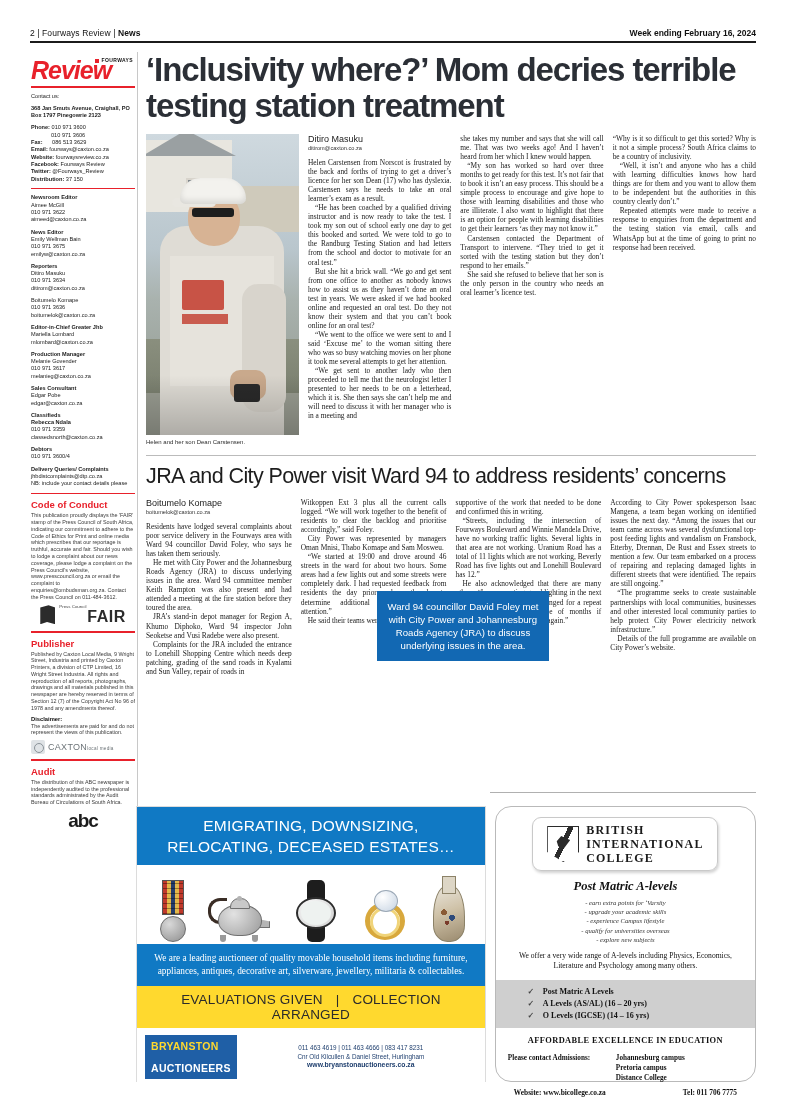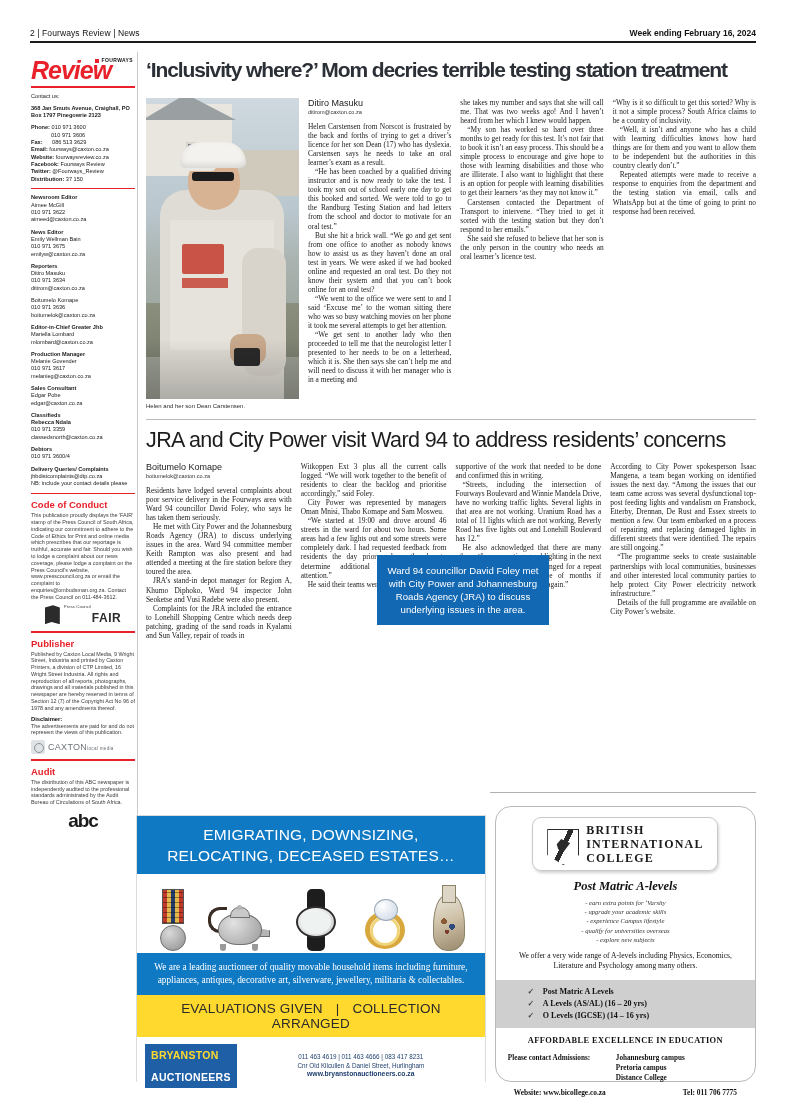--- a/index.html
+++ b/index.html
@@ -3,21 +3,21 @@
 <meta charset="utf-8">
 <style>
   html,body{margin:0;padding:0;background:#fff;}
   body{width:786px;height:1113px;font-family:"Liberation Serif",serif;color:#111;overflow:hidden;}
   .page{position:relative;width:786px;height:1113px;background:#fff;}
 
   
   .folio{position:absolute;left:30px;top:28px;width:726px;display:flex;justify-content:space-between;
          align-items:flex-end;font-family:"Liberation Sans",sans-serif;font-size:8.5px;}
   .folio .l{letter-spacing:.1px;}
-  .folio .l b{font-weight:normal;}
+  .folio .l b{font-weight:bold;}
   .folio .r{font-weight:bold;font-size:8.5px;}
   .folio-rule{position:absolute;left:30px;top:41px;width:726px;height:1.6px;background:#1b1b1b;}
 
   
   .rail{position:absolute;left:31px;top:52px;width:104px;}
   .rail-sep{position:absolute;left:137px;top:52px;width:1px;height:940px;background:#c8c8c8;}
   .mast{position:relative;margin-bottom:3px;}
   .mast .kicker{font-family:"Liberation Sans",sans-serif;font-size:5px;font-weight:bold;letter-spacing:.4px;
         color:#111;position:absolute;right:2px;top:0px;}
   .mast .kicker .sq{display:inline-block;width:4px;height:4px;background:#e8212b;margin-right:2px;vertical-align:middle;}
@@ -27,33 +27,33 @@
   .rail p,.rail div.t{font-family:"Liberation Sans",sans-serif;font-size:5.6px;line-height:7.3px;margin:0 0 5px 0;color:#1b1b1b;}
   .rail b{font-weight:bold;}
   .rail .hdr{font-family:"Liberation Sans",sans-serif;font-size:5.8px;font-weight:bold;margin:0 0 1px 0;}
   .rail .redhead{font-family:"Liberation Sans",sans-serif;font-size:9.5px;font-weight:bold;color:#e8212b;margin:1px 0 2px 0;}
   .rail .body-sm{font-family:"Liberation Sans",sans-serif;font-size:5.4px;line-height:6.8px;color:#3a3a3a;margin:0 0 4px 0;}
   .fair{display:flex;align-items:center;gap:4px;justify-content:center;margin:4px 0 6px 0;}
   .fair .mark{width:15px;height:19px;background:#2b2b2b;
         clip-path:polygon(0 12%,55% 0,100% 12%,100% 100%,45% 88%,0 100%);}
   .fair .txt{font-family:"Liberation Sans",sans-serif;line-height:1;}
   .fair .txt .s1{font-size:4.4px;color:#444;display:block;}
-  .fair .txt .s2{font-size:12px;font-weight:bold;color:#2b2b2b;letter-spacing:.5px;padding-left:28px;}
+  .fair .txt .s2{font-size:16px;font-weight:bold;color:#2b2b2b;letter-spacing:.5px;padding-left:28px;}
   .caxton{display:flex;align-items:center;gap:3px;margin:3px 0 5px 0;}
   .caxton .glyph{width:14px;height:14px;background:#dfe3e6;border-radius:2px;position:relative;}
   .caxton .glyph:after{content:"";position:absolute;left:3px;top:3px;width:8px;height:8px;border-radius:50%;
         border:1.6px solid #8b9399;}
   .caxton .nm{font-family:"Liberation Sans",sans-serif;font-size:9px;color:#6d7478;letter-spacing:.3px;}
   .caxton .nm small{font-size:4.6px;}
   .abc{font-family:"Liberation Sans",sans-serif;font-size:19px;font-weight:bold;color:#1b1b1b;text-align:center;
         letter-spacing:-1px;margin-top:3px;}
 
   
   .main{position:absolute;left:146px;top:52px;width:610px;}
-  h1.head{font-family:"Liberation Sans",sans-serif;font-weight:bold;font-size:21px;line-height:36px;
+  h1.head{font-family:"Liberation Sans",sans-serif;font-weight:bold;font-size:33px;line-height:36px;
         letter-spacing:-1.1px;color:#2b2f36;margin:0 0 10px 0;}
   .lede{display:flex;gap:9px;margin-top:3px;}
   .photo{width:153px;flex:0 0 153px;}
   .photo .img{width:153px;height:301px;position:relative;overflow:hidden;background:#b8c6cf;}
   .photo .sky{position:absolute;inset:0;background:linear-gradient(#cfd9df 0%,#b9c6cd 38%,#a9b2ae 55%,#8d9489 100%);}
   .photo .house{position:absolute;left:0;top:6px;width:86px;height:72px;background:#e8e6df;}
   .photo .roof{position:absolute;left:-4px;top:-4px;width:0;height:0;border-left:44px solid transparent;
         border-right:50px solid transparent;border-bottom:26px solid #9aa0a2;}
   .photo .win{position:absolute;left:40px;top:44px;width:28px;height:22px;background:#7f868a;border:2px solid #d8d4cc;}
   .photo .wall{position:absolute;left:88px;top:52px;width:70px;height:46px;background:#cfcabb;}
@@ -91,21 +91,21 @@
   h2.head2{font-family:Liberation Sans, sans-serif;font-weight:normal;font-size:21.5px;line-height:25px;
         letter-spacing:-.6px;color:#1d1d1d;margin:0 0 9px 0;}
   .cols4{display:flex;gap:9px;position:relative;}
   .col4{width:calc((100% - 27px)/4);}
   .pullquote{position:absolute;left:231px;top:93px;width:172px;background:#1268b3;color:#fff;
         font-family:"Liberation Sans",sans-serif;font-size:9.6px;line-height:13px;text-align:center;
         padding:9px 8px;box-sizing:border-box;}
 
   
   .ads{position:absolute;left:136px;top:806px;width:620px;height:276px;display:flex;gap:9px;}
-  .ad-auct{width:357px;background:#fff;border:1px solid #dcdcdc;box-sizing:border-box;margin-top:9px;}
+  .ad-auct{width:357px;background:#fff;border:1px solid #dcdcdc;box-sizing:border-box;}
   .ad-blue{background:#1079c4;color:#fff;font-family:"Liberation Sans",sans-serif;font-size:15.5px;
         line-height:21px;text-align:center;padding:8px 6px;letter-spacing:.2px;}
   .ad-items{height:74px;background:#fff;display:flex;align-items:flex-end;justify-content:space-around;padding:3px 10px 2px;}
   .medal{width:26px;height:62px;position:relative;}
   .medal .ribbon{position:absolute;top:0;left:3px;width:20px;height:33px;
         background:repeating-linear-gradient(90deg,#c0392b 0 4px,#e4b84a 4px 8px,#243d6b 8px 12px,#e4b84a 12px 16px,#c0392b 16px 20px);
         border:1px solid #555;}
   .medal .ribbon:after{content:"";position:absolute;inset:0;
         background:repeating-linear-gradient(0deg,rgba(0,0,0,.35) 0 1px,transparent 1px 5px);}
   .medal .disc{position:absolute;bottom:0;left:1px;width:24px;height:24px;border-radius:50%;
@@ -150,21 +150,21 @@
         text-align:center;padding:6px 4px;letter-spacing:.2px;}
   .ad-foot{display:flex;align-items:center;gap:8px;padding:7px 8px 6px 8px;background:#fff;}
   .brand{display:flex;font-family:"Liberation Sans",sans-serif;font-size:10.5px;font-weight:bold;letter-spacing:.3px;flex-direction:column;}
   .brand .b1{background:#1f5fa6;color:#ffd92e;padding:5px 6px;}
   .brand .b2{background:#1f5fa6;color:#fff;padding:5px 6px;}
   .ad-contact{font-family:"Liberation Sans",sans-serif;font-size:6.3px;line-height:8.4px;color:#1f3f6e;text-align:center;flex:1;}
   .ad-contact .w{font-weight:bold;font-size:6.8px;}
 
   .ad-bic{width:266px;border:1px solid #b9b9b9;border-radius:16px;background:#fff;box-sizing:border-box;
         padding:10px 12px;text-align:center;position:relative;}
-  .bic-top{display:flex;align-items:flex-end;justify-content:center;gap:7px;border:1px solid #c9c9c9;border-radius:9px;
+  .bic-top{display:flex;align-items:center;justify-content:center;gap:7px;border:1px solid #c9c9c9;border-radius:9px;
         padding:5px 8px;width:168px;margin:0 auto 8px auto;box-shadow:1px 2px 3px rgba(0,0,0,.18);}
   .bic-crest{width:30px;height:34px;background:#fff;border:1.4px solid #2b2b2b;
         clip-path:polygon(0 0,100% 0,100% 72%,50% 100%,0 72%);position:relative;}
   .bic-crest:before{content:"";position:absolute;left:0;top:0;width:100%;height:100%;
         background:linear-gradient(115deg,transparent 44%,#2b2b2b 44%,#2b2b2b 56%,transparent 56%);}
   .bic-crest:after{content:"";position:absolute;left:7px;top:9px;width:15px;height:13px;background:#2b2b2b;
         clip-path:polygon(10% 40%,40% 0,70% 18%,100% 30%,80% 62%,55% 100%,20% 78%);}
   .bic-name{font-family:"Liberation Serif",serif;font-weight:bold;font-size:12px;line-height:14px;
         letter-spacing:1.2px;color:#1b1b1b;text-align:left;}
   .bic-h{font-family:"Liberation Serif",serif;font-weight:bold;font-style:italic;font-size:12.5px;margin:0 0 4px;}

